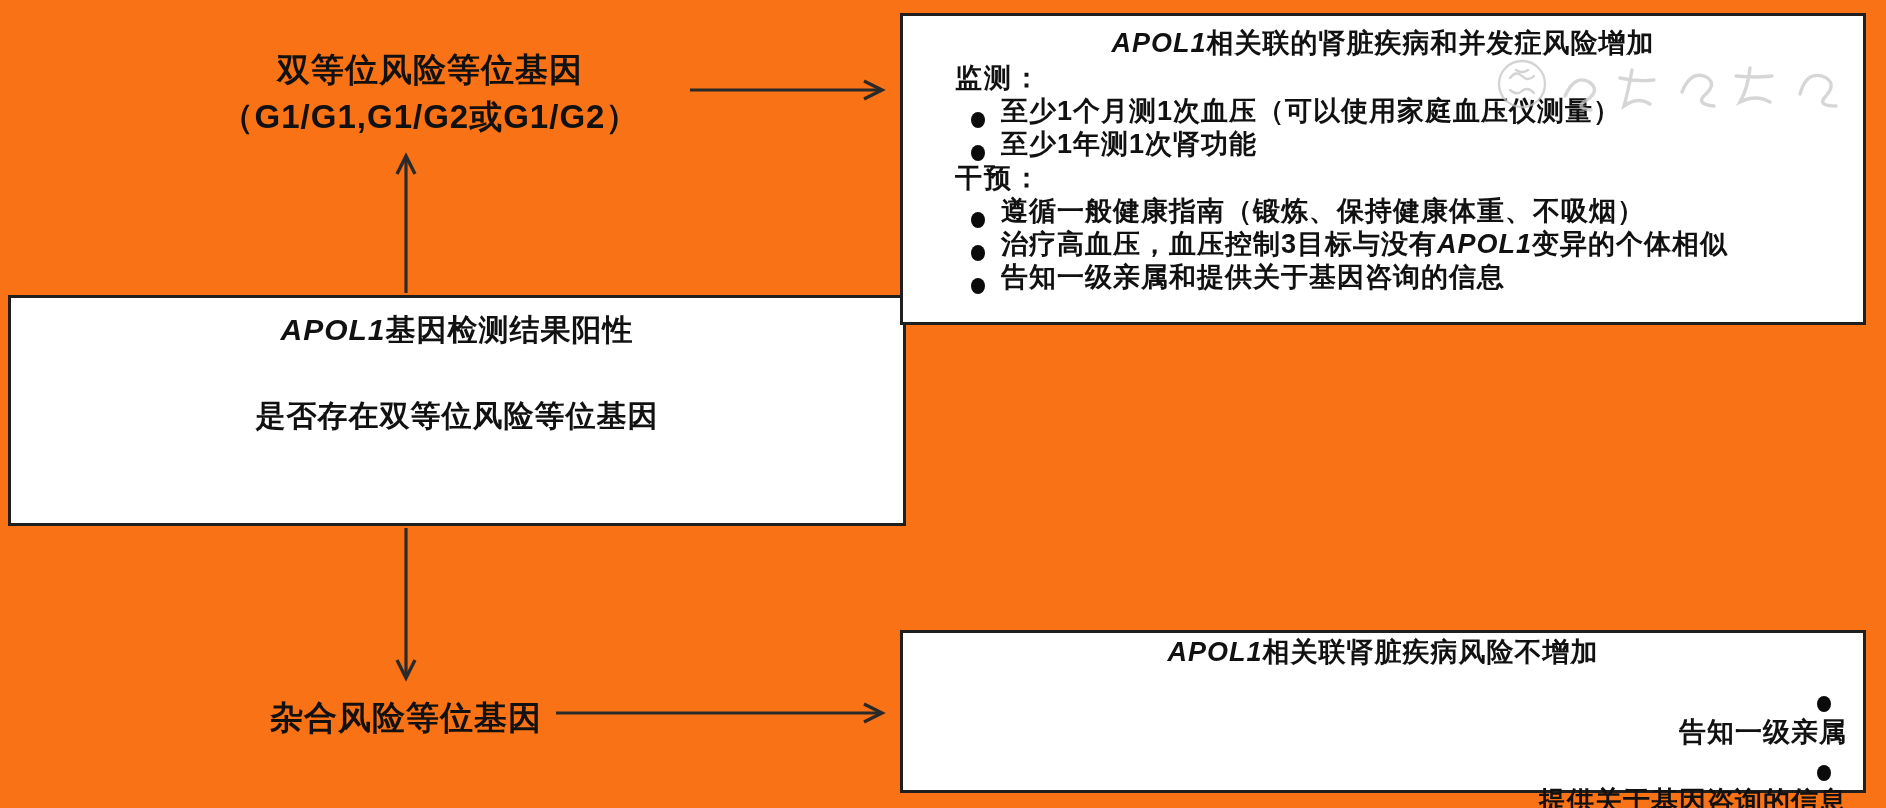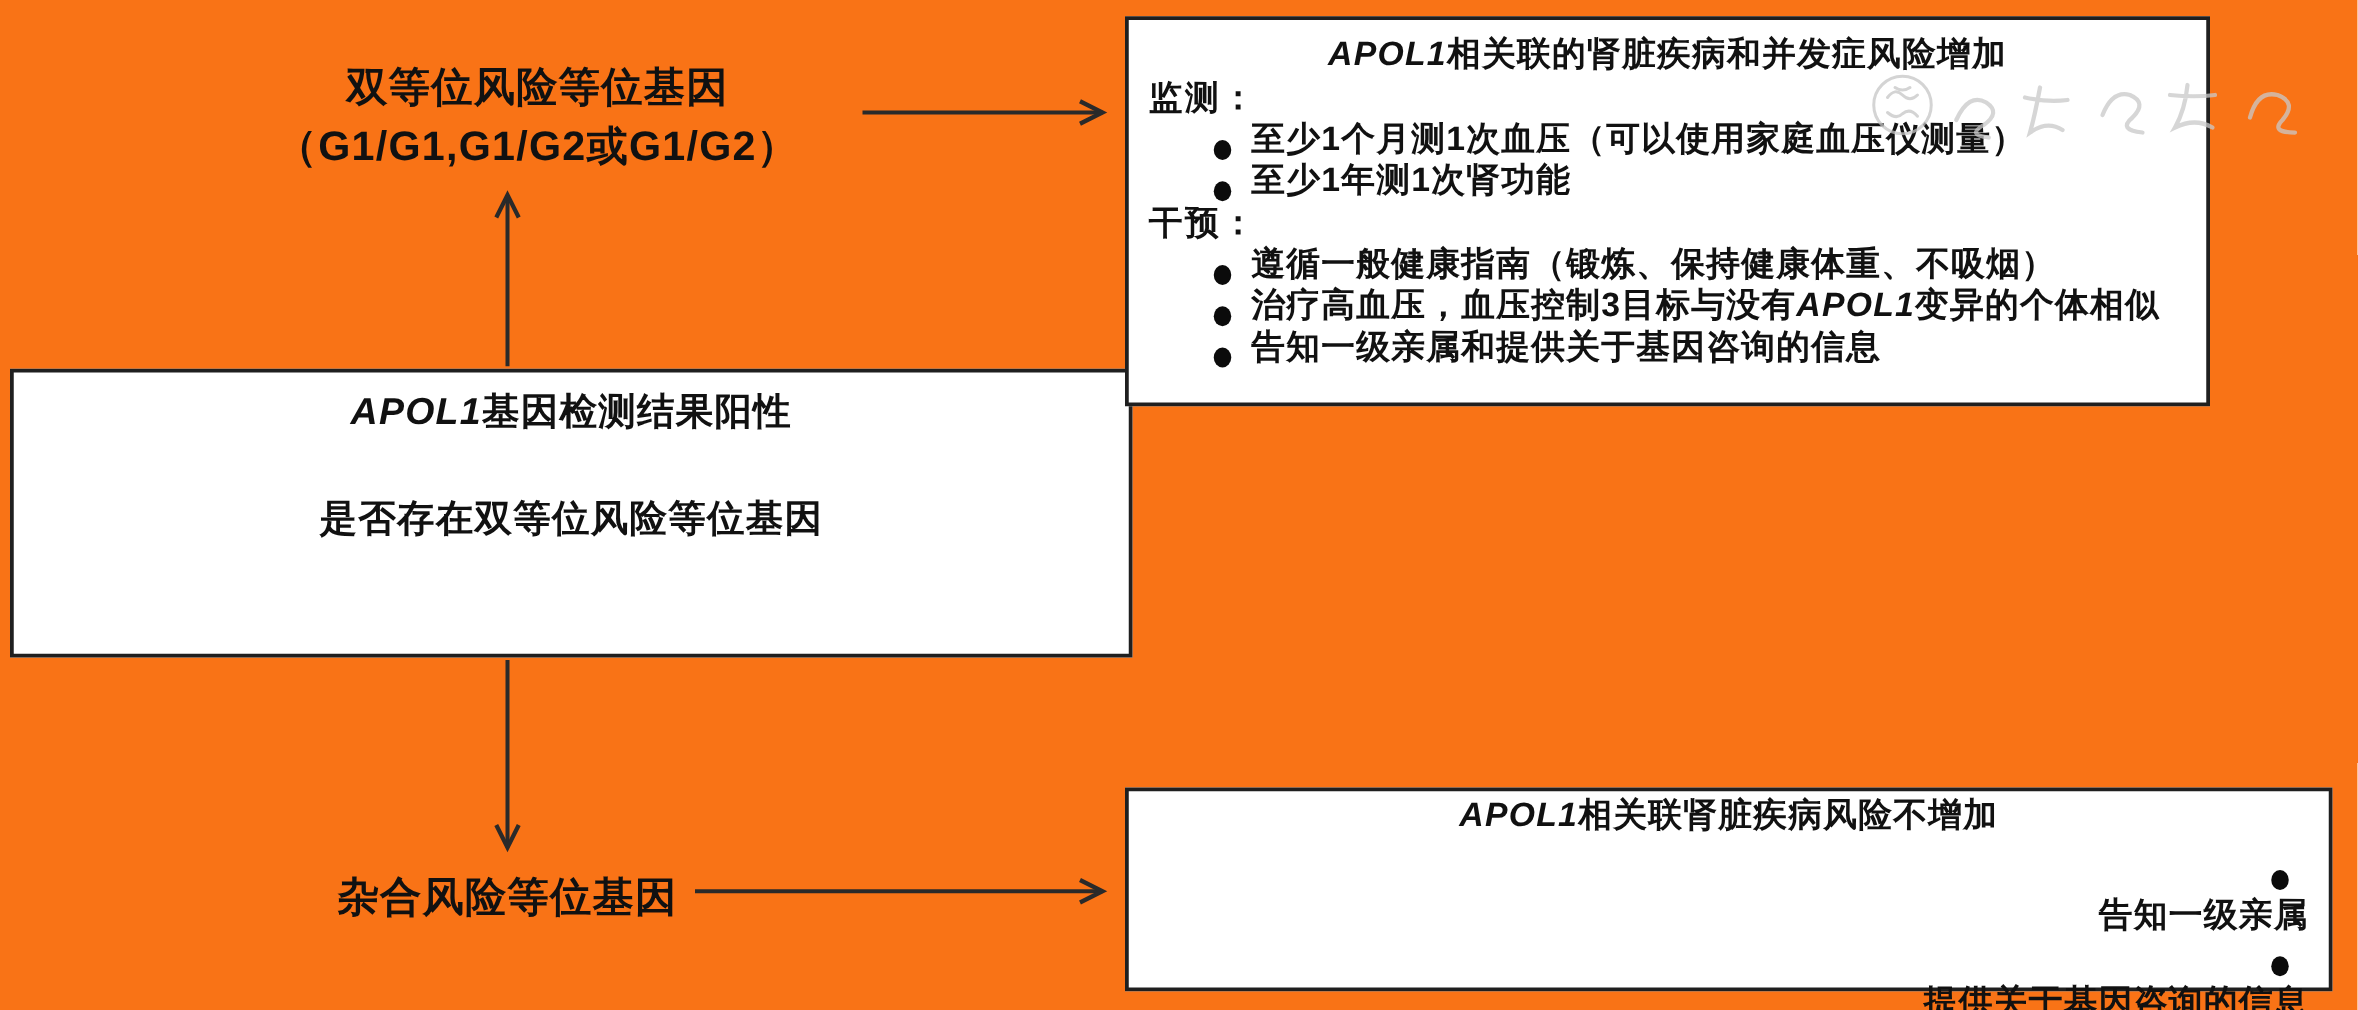--- a/index.html
+++ b/index.html
@@ -31,21 +31,21 @@
     text-align: center;
     font-size: 30px;
     line-height: 40px;
     font-weight: 600;
     letter-spacing: 1px;
   }
   .center-box-inner .spacer { height: 46px; }
   .gene { font-style: italic; font-weight: 600; }
   .risk-box-inner { padding: 9px 16px 6px 16px; font-size: 27px; font-weight: 600; }
   .risk-title { text-align: center; line-height: 36px; letter-spacing: 1px; }
-  .section-heading { line-height: 34px; letter-spacing: 2px; }
+  .section-heading { line-height: 34px; letter-spacing: 2px; margin-left: 36px; }
   .bullet-list { }
   .bullet-row { display: flex; align-items: flex-end; padding-left: 52px; line-height: 33px; }
   .bullet-row .dot {
     flex: 0 0 auto;
     width: 14px; height: 16px;
     border-radius: 50%;
     background: #0b0b0b;
     margin: 9px 16px 0 0;
   }
   .bullet-row .bullet-text { letter-spacing: 1px; }
@@ -69,21 +69,21 @@
       <div><i class="gene">APOL1</i>基因检测结果阳性</div>
       <div class="spacer"></div>
       <div>是否存在双等位风险等位基因</div>
     </div>
   </div>
 
   <div class="abs flow-label" style="left:166px; top:694px; width:480px;">
     <div>杂合风险等位基因</div>
   </div>
 
-  <div class="abs flow-box" style="left:900px; top:13px; width:868px; height:312px;">
+  <div class="abs flow-box" style="left:900px; top:13px; width:966px; height:312px;">
     <div class="risk-box-inner">
       <div class="risk-title"><i class="gene">APOL1</i>相关联的肾脏疾病和并发症风险增加</div>
       <div class="section-heading">监测：</div>
       <div class="bullet-list">
           <div class="bullet-row">
             <span class="dot"></span>
             <span class="bullet-text">至少1个月测1次血压（可以使用家庭血压仪测量）</span>
           </div>
           <div class="bullet-row">
             <span class="dot"></span>

